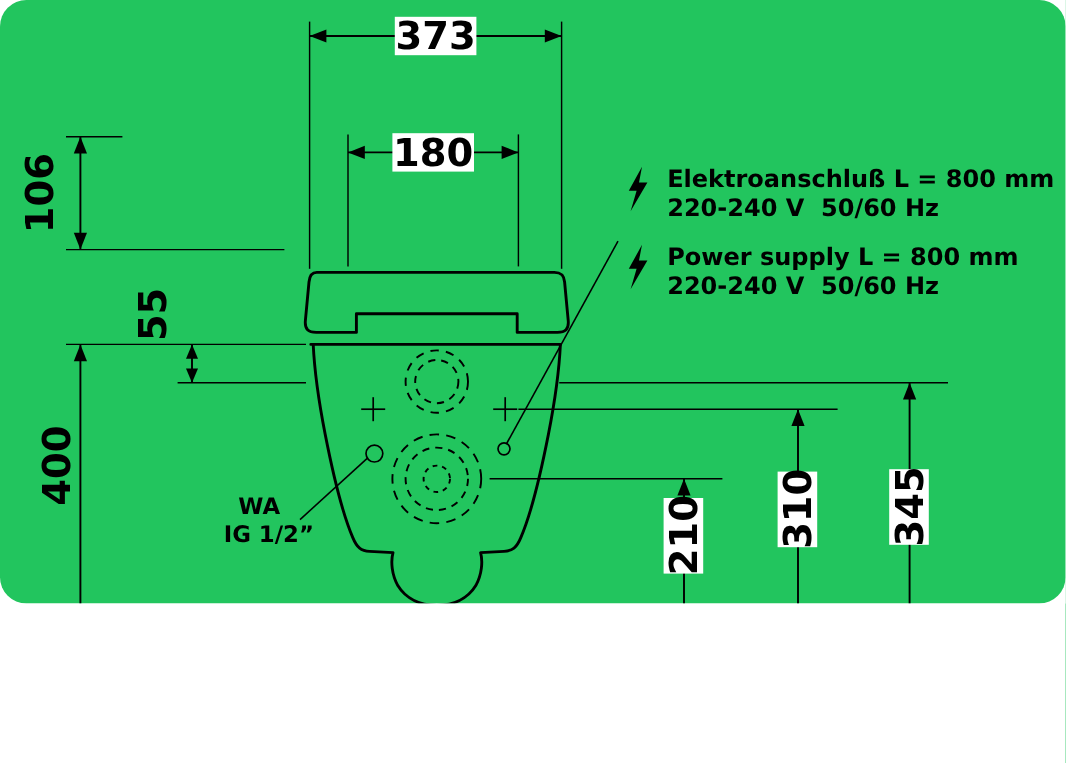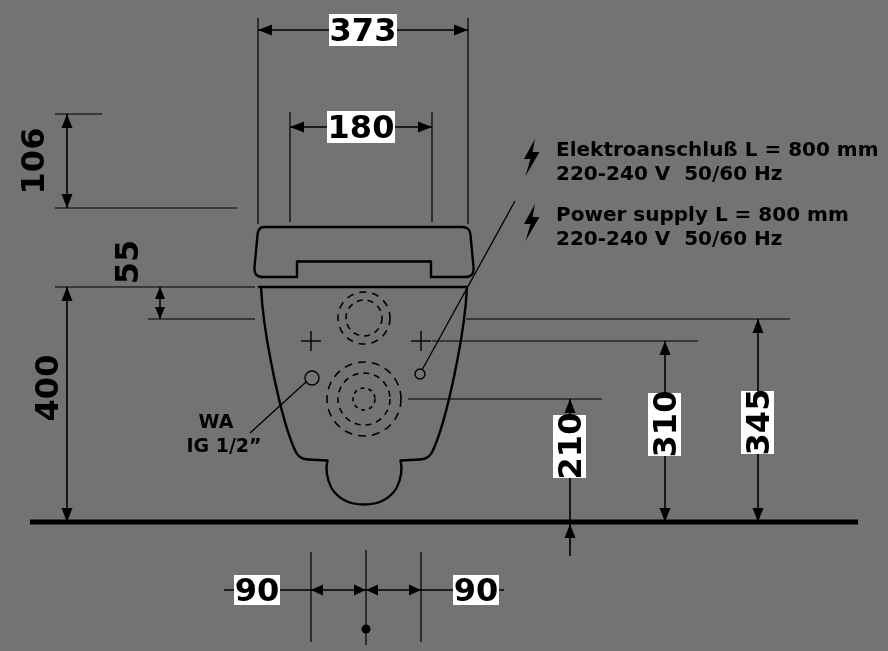--- a/index.html
+++ b/index.html
@@ -1,17 +1,17 @@
 <!DOCTYPE html>
 <html><head>
 <meta charset="utf-8">
 <style>
   html,body{margin:0;padding:0;background:#ffffff;}
-  .stage{position:relative;width:888px;height:651px;background:#737373;overflow:hidden;
-         font-family:"DejaVu Sans", sans-serif;}
+  .stage{position:relative;width:888px;height:503px;background:#22c55e;overflow:hidden;
+         font-family:"DejaVu Sans", sans-serif;border-radius:22px;}
   svg{display:block;}
   .outline{fill:none;stroke:#000;stroke-width:2.4;stroke-linejoin:round;stroke-linecap:round;}
   .dashed{fill:none;stroke:#000;stroke-width:1.6;}
   .thin{stroke:#000;stroke-width:1.4;fill:none;}
   .ext{stroke:#000;stroke-width:1.2;}
   .dim{stroke:#000;stroke-width:1.6;}
   .leader{stroke:#000;stroke-width:1.3;}
   .arrow{fill:#000;stroke:none;}
   .gap{fill:#fff;stroke:none;}
   .floor{stroke:#000;stroke-width:5;}

